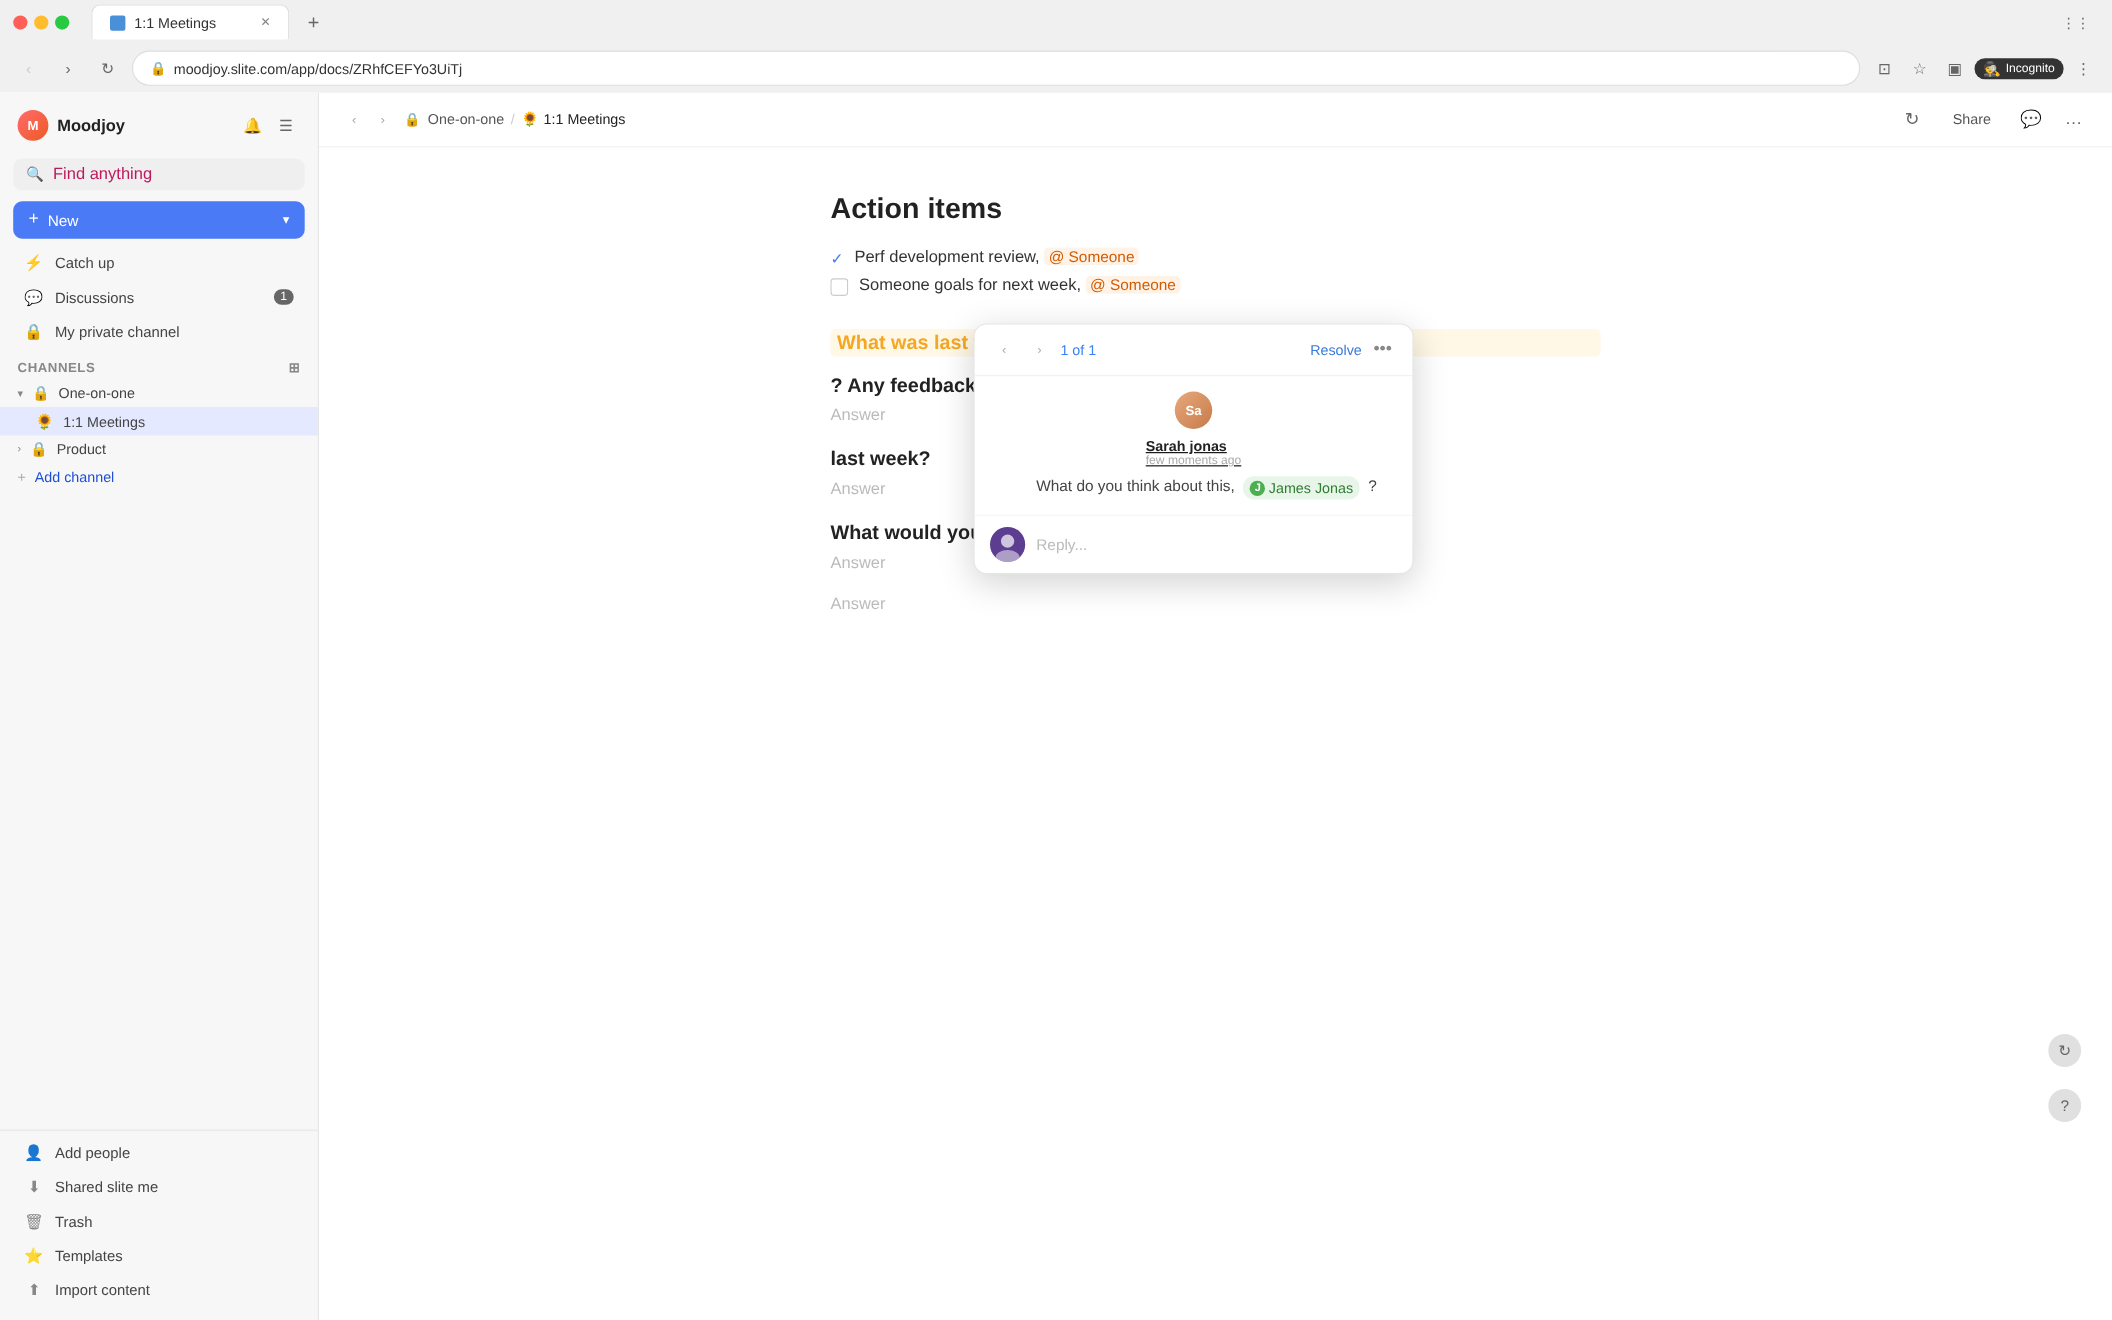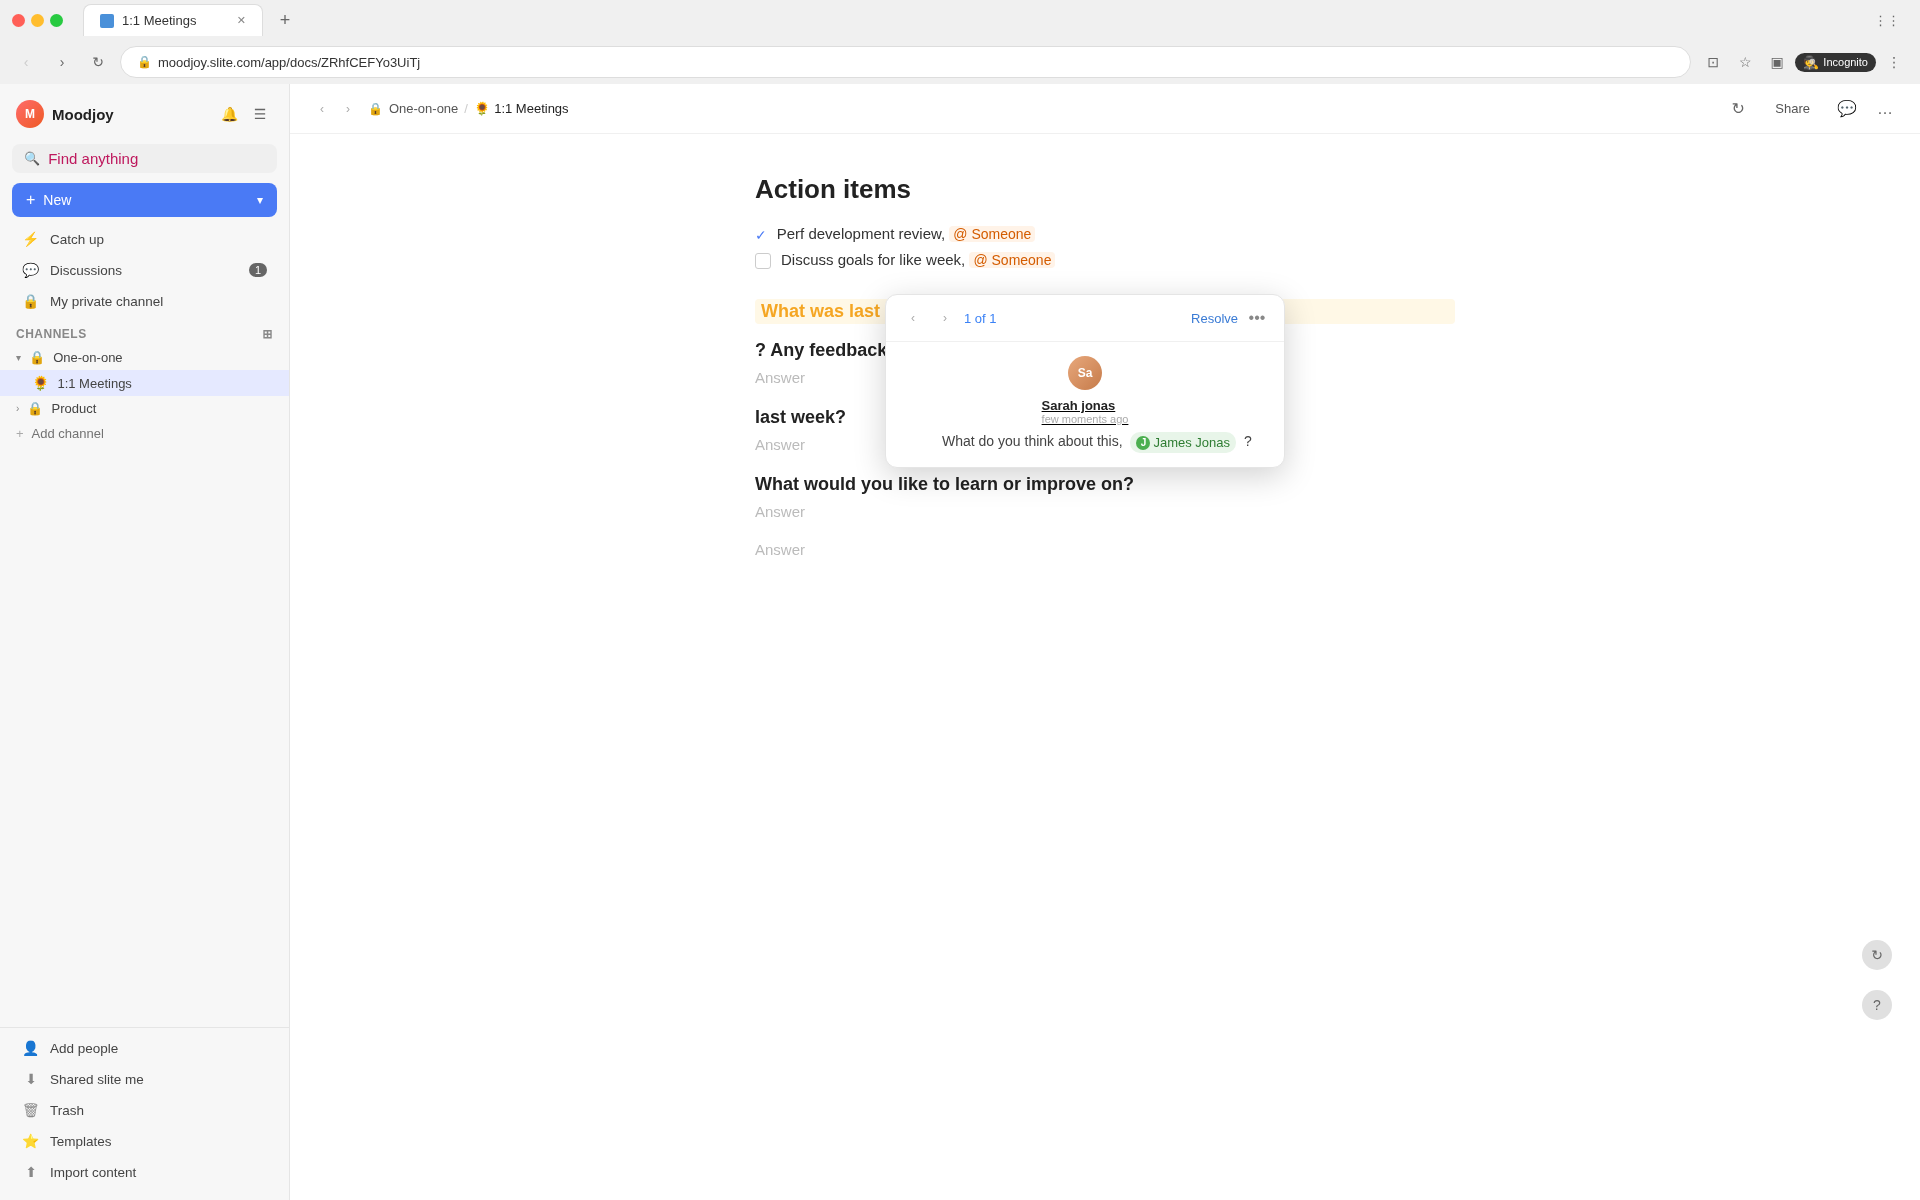--- a/index.html
+++ b/index.html
@@ -237,21 +237,21 @@
         </div>
 
         <div class="channel-item">
           <span class="channel-chevron">›</span>
           <span class="channel-icon">🔒</span>
           <span class="channel-label">Product</span>
         </div>
 
         <div class="channel-item">
           <span class="channel-icon" style="color:#aaa;">+</span>
-          <span class="channel-label" style="color:#737373;">Add channel</span>
+          <span class="channel-label" style="color:#1d4ed8;">Add channel</span>
         </div>
       </div>
     </div>
 
     <div class="sidebar-footer">
       <div class="nav-item">
         <span class="nav-icon">👤</span>
         <span class="nav-label">Add people</span>
       </div>
       <div class="nav-item">
@@ -310,21 +310,21 @@
             <span class="checkbox-done">✓</span>
             <span class="action-text">
               <span>Perf development review,</span>
               <span class="mention">@ Someone</span>
             </span>
           </div>
 
           <div class="action-item">
             <div class="checkbox-empty"></div>
             <span class="action-text">
-              <span>Discuss goals for like week,</span>
+              <span>Someone goals for next week,</span>
               <span class="mention">@ Someone</span>
             </span>
           </div>
         </div>
 
         <div class="section-question highlight">What was last week's highlight?</div>
 
         <div class="comment-popup">
           <div class="comment-nav">
             <div class="comment-nav-btn">‹</div>
@@ -349,20 +349,29 @@
               <span style="display:inline-flex;align-items:center;gap:3px;margin:0 4px;">
                 <span class="comment-mention-green">
                   <span class="mention-dot">J</span>
                   <span>James Jonas</span>
                 </span>
               </span>
               <span>?</span>
             </div>
           </div>
 
+          <div class="comment-reply-row">
+            <div class="reply-avatar">
+              <svg width="32" height="32" viewBox="0 0 32 32">
+                  <circle cx="16" cy="13" r="6" fill="rgba(255,255,255,0.7)"></circle>
+                  <ellipse cx="16" cy="28" rx="11" ry="7" fill="rgba(255,255,255,0.5)"></ellipse>
+                </svg>
+            </div>
+            <span class="reply-input">Reply...</span>
+          </div>
         </div>
 
         <div style="margin-top: 10px; margin-bottom: 8px;">
           <span class="question-normal">? Any feedback?</span>
         </div>
         <div class="answer-area">
           <span class="answer-placeholder">Answer</span>
         </div>
 
         <div style="margin-bottom: 8px;">

